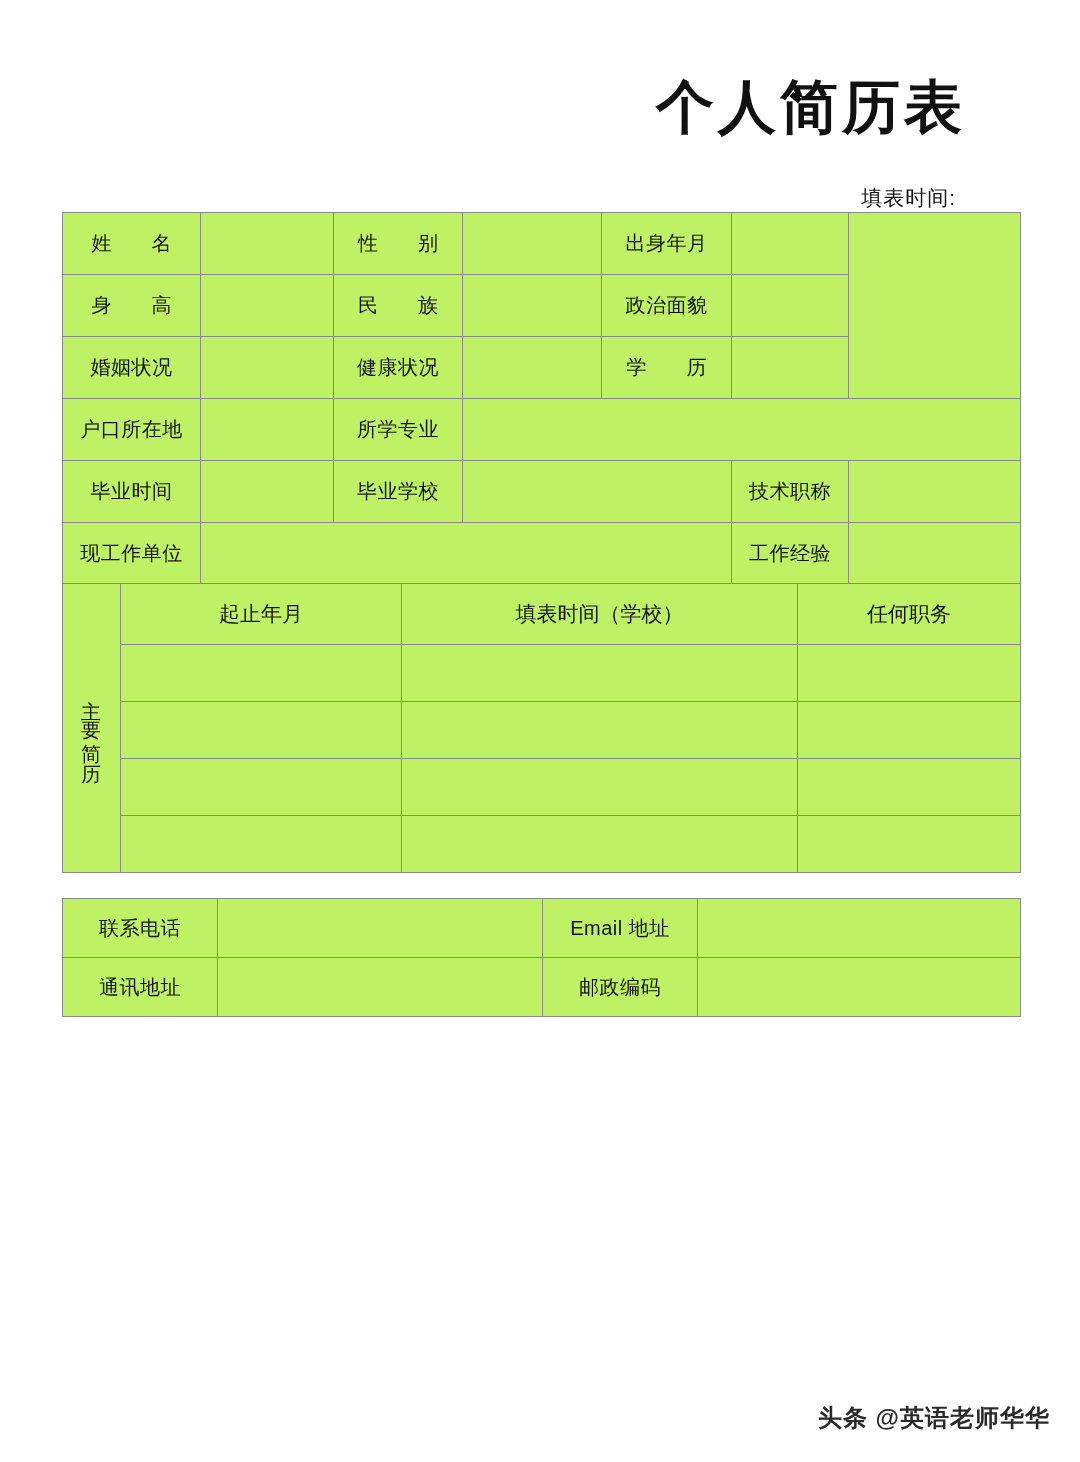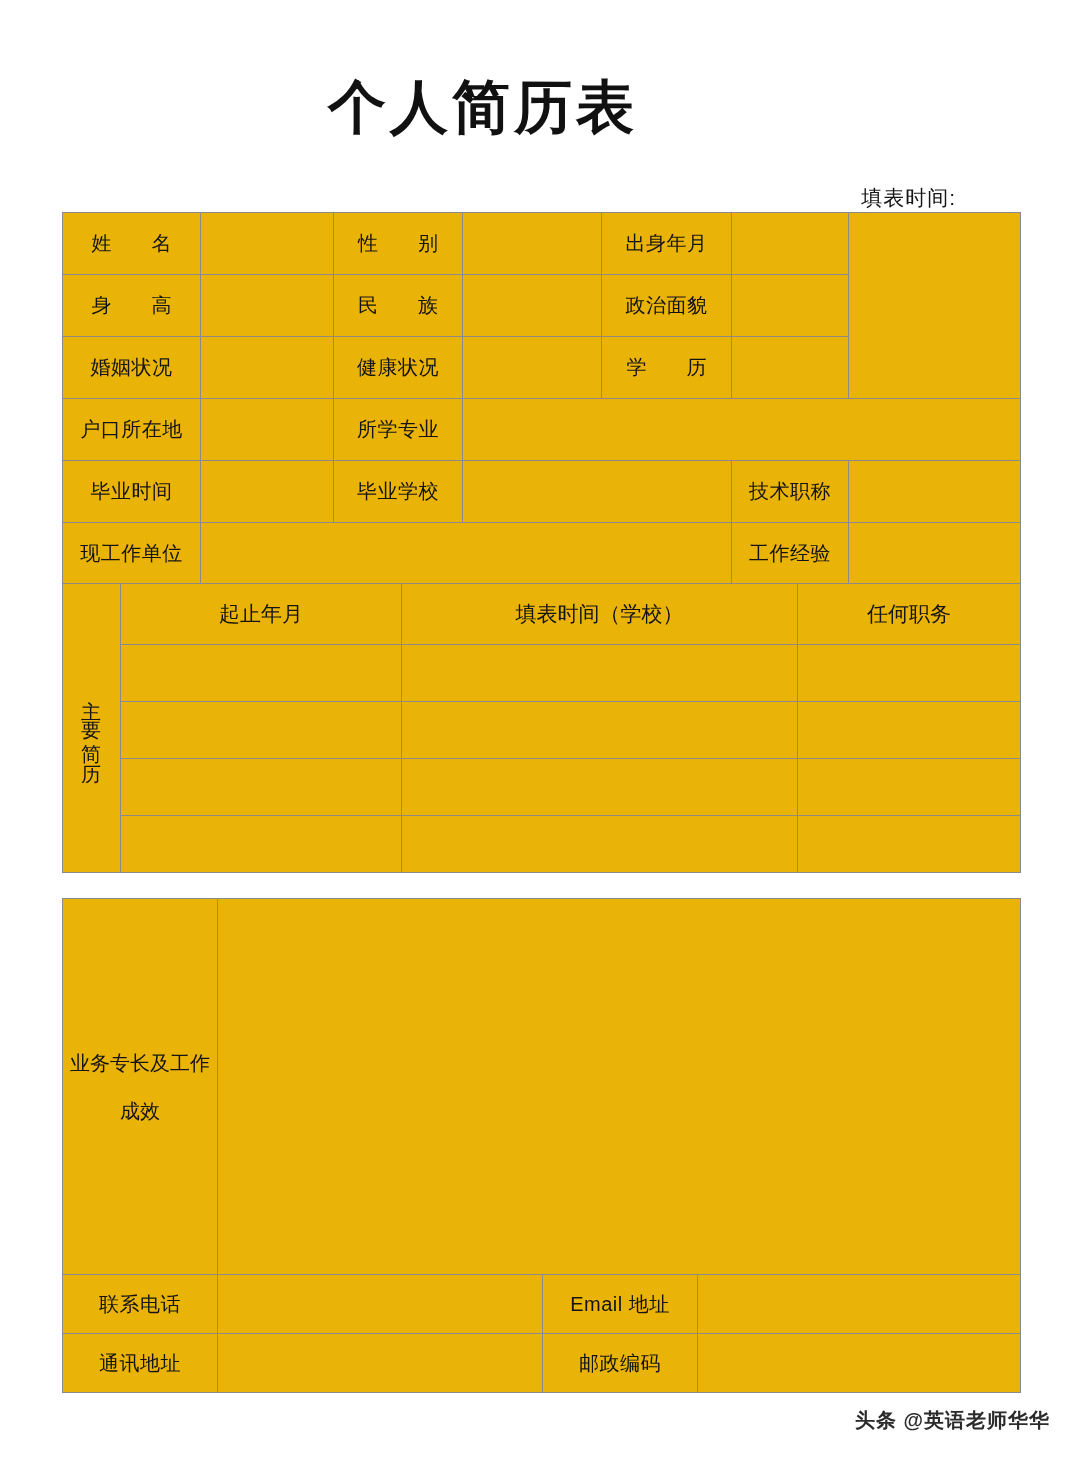--- a/index.html
+++ b/index.html
@@ -22,21 +22,21 @@
     height: 1462px;
     box-sizing: border-box;
   }
 
   
   .title {
     position: absolute;
     left: 0;
     top: 78px;
     width: 966px;
-    text-align: center;
+    text-align: right;
     font-size: 58px;
     font-weight: 700;
     letter-spacing: 4px;
     color: #111111;
     line-height: 1;
   }
 
   
   .fill-time {
     position: absolute;
@@ -59,21 +59,21 @@
     background: #ffffff;
   }
   .form td {
     border: 1px solid #8a8a8a;
     padding: 0;
     height: 48px;
     vertical-align: middle;
     text-align: center;
     font-size: 20px;
     color: #141414;
-    background: #eab308;
+    background: #bef264;
   }
   .lbl {
     letter-spacing: 0.5px;
     white-space: nowrap;
   }
   .lbl-wide { letter-spacing: 10px; text-indent: 10px; }
   .val { background: #ffffff; }
 
   .r-basic td { height: 61px; }
   .r-mid td { height: 61px; }
@@ -103,21 +103,21 @@
     vertical-align: middle;
   }
 
   .contact-row td { height: 58px; }
 
   
   .watermark {
     position: absolute;
     right: 30px;
     bottom: 28px;
-    font-size: 20px;
+    font-size: 24px;
     font-weight: 700;
     color: #2b2b2b;
     letter-spacing: 1px;
     white-space: nowrap;
   }
   .wm-tag { font-weight: 700; }
   .wm-at { font-weight: 700; }
 </style>
 </head>
 <body>
@@ -234,24 +234,20 @@
   </table>
 
   <table class="form" style="top:898px;">
     <colgroup>
       <col style="width:155px">
       <col style="width:325px">
       <col style="width:155px">
       <col style="width:323px">
     </colgroup>
     <tbody>
-      <tr>
-        <td class="skill-label-cell" style="height:375px;">业务专长及工作成效</td>
-        <td colspan="3" style="height:375px;" class="val"></td>
-      </tr>
       <tr class="contact-row">
         <td class="lbl">联系电话</td>
         <td class="val"></td>
         <td class="lbl">Email 地址</td>
         <td class="val"></td>
       </tr>
       <tr class="contact-row">
         <td class="lbl">通讯地址</td>
         <td class="val"></td>
         <td class="lbl">邮政编码</td>

